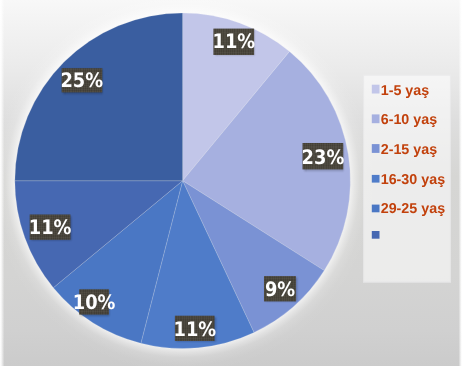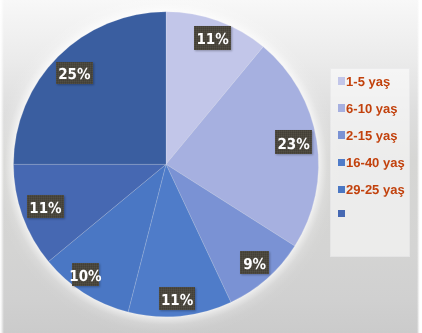--- a/index.html
+++ b/index.html
@@ -7,21 +7,21 @@
   body{width:422px;height:333px;overflow:hidden;
        font-family:"Liberation Sans", sans-serif;
        background:linear-gradient(to bottom,#f8f8f8 0%,#f4f4f4 5%,#ebebeb 18%,#dedede 33%,#d6d6d4 48%,#d4d4d3 75%,#d0d0d0 90%,#cbcbcb 100%);}
   #root{position:relative;width:422px;height:333px;}
   .edgefade{position:absolute;top:0;height:333px;pointer-events:none;}
   .edgefade.l{left:0;width:4px;background:linear-gradient(to right,#ffffff 0%,rgba(255,255,255,0.8) 30%,rgba(255,255,255,0) 100%);}
   .edgefade.r{right:0;width:5px;background:linear-gradient(to left,#ffffff 0%,#ffffff 45%,rgba(255,255,255,0.6) 72%,rgba(255,255,255,0) 100%);}
   .glow{position:absolute;left:-34px;top:-36px;width:400px;height:400px;border-radius:50%;background:radial-gradient(circle 200px at 50% 50%, rgba(255,255,255,0) 0%, rgba(255,255,255,0) 75.2%, rgba(255,255,255,0.62) 76.6%, rgba(255,255,255,0.40) 78.2%, rgba(255,255,255,0.14) 80.5%, rgba(255,255,255,0.03) 84%, rgba(255,255,255,0) 88%);}
   svg{position:absolute;left:0;top:0;}
   .plabel{position:absolute;background-color:#474339;background-image:repeating-linear-gradient(0deg,rgba(255,255,255,0.028) 0 1px,rgba(0,0,0,0.028) 1px 2px),repeating-linear-gradient(90deg,rgba(255,255,255,0.03) 0 1px,rgba(0,0,0,0.03) 1px 2px);color:#fff;box-shadow:1px 1px 2px rgba(0,0,0,0.28);will-change:transform;transform:translateZ(0);opacity:0.999;
-          font-family:"DejaVu Sans",sans-serif;font-stretch:condensed;font-weight:bold;font-size:15px;line-height:14px;
+          font-family:"DejaVu Sans",sans-serif;font-stretch:condensed;font-weight:bold;font-size:18px;line-height:14px;
           display:flex;align-items:center;justify-content:center;padding-top:3px;box-sizing:border-box;}
   .legend{position:absolute;left:0;top:0;width:422px;height:333px;}
   .legendbox{position:absolute;left:330px;top:68px;width:80px;height:189px;background:rgba(255,255,255,0.55);border:1px solid rgba(216,216,217,0.32);box-sizing:border-box;}
   .litem{position:absolute;display:flex;align-items:center;white-space:nowrap;}
   .lsw{width:7.5px;height:7.5px;flex:0 0 7.5px;margin-top:-1px;}
   .ltx{opacity:0.999;font-size:13px;line-height:12px;font-weight:bold;color:#c2410c;margin-left:1px;}
 </style>
 </head>
 <body>
 
@@ -57,21 +57,21 @@
     <div class="litem" id="li1" style="left: 337.6px; top: 102.67px;">
       <span class="lsw" id="ls1" style="background: rgb(166, 176, 224);"></span>
       <span class="ltx">6-10 yaş</span>
     </div>
     <div class="litem" id="li2" style="left: 337.6px; top: 129.74px;">
       <span class="lsw" id="ls2" style="background: rgb(122, 146, 212);"></span>
       <span class="ltx">2-15 yaş</span>
     </div>
     <div class="litem" id="li3" style="left: 337.6px; top: 156.81px;">
       <span class="lsw" id="ls3" style="background: rgb(79, 124, 201);"></span>
-      <span class="ltx">16-40 yaş</span>
+      <span class="ltx">16-30 yaş</span>
     </div>
     <div class="litem" id="li4" style="left: 337.6px; top: 183.88px;">
       <span class="lsw" id="ls4" style="background: rgb(74, 119, 196);"></span>
       <span class="ltx">29-25 yaş</span>
     </div>
     <div class="litem" id="li5" style="left: 337.6px; top: 210.95px;">
       <span class="lsw" id="ls5" style="background: rgb(70, 104, 178);"></span>
     </div>
   </div>
 

